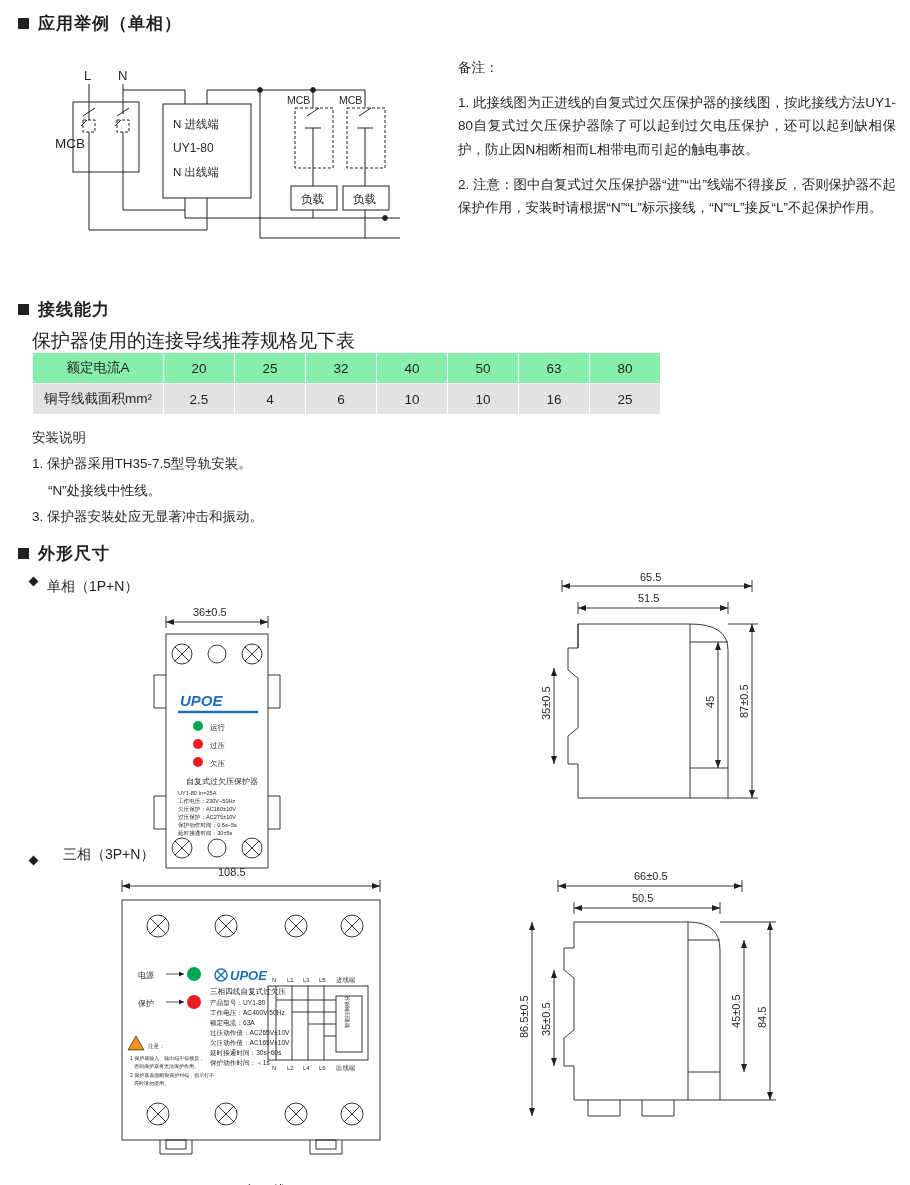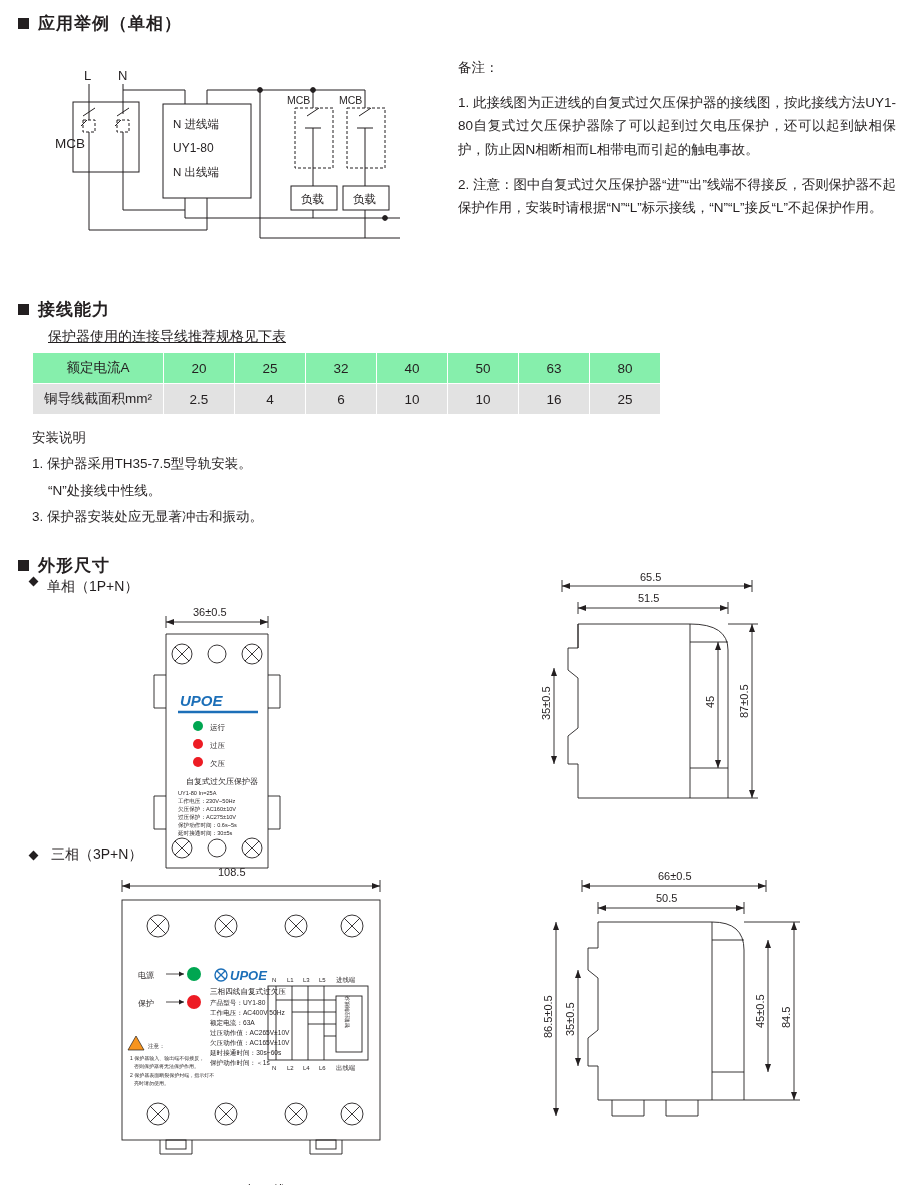--- a/index.html
+++ b/index.html
@@ -19,40 +19,40 @@
   #sec1{position:absolute;left:18px;top:12px;}
   #note{position:absolute;left:458px;top:44px;width:438px;font-size:13.5px;line-height:1.72;text-align:justify;}
   #note .ln{display:block;margin-top:12px;}
 
   
   #circuit{position:absolute;left:55px;top:70px;width:390px;height:190px;}
   #circuit svg{display:block;}
 
   
   #sec2{position:absolute;left:18px;top:284px;margin-top:14px;}
-  #sec2-sub{position:absolute;left:48px;top:328px;font-size:14px;text-decoration:underline;}
+  #sec2-sub{position:absolute;left:32px;top:328px;font-size:19px;}
   #tbl{position:absolute;left:32px;top:352px;border-collapse:collapse;}
   #tbl td{border:1px solid #ffffff;text-align:center;font-size:13.5px;height:28px;}
   #tbl tr.r1 td{background:#86efac;}
   #tbl tr.r2 td{background:#e2e2e2;}
   #tbl td.hd{width:128px;font-weight:normal;}
   #tbl td.cel{width:68px;}
   #install{position:absolute;left:32px;top:425px;font-size:13.5px;line-height:1.95;}
   #install .ind{padding-left:16px;}
 
   
-  #sec3{position:absolute;left:18px;top:542px;margin-top:12px;}
+  #sec3{position:absolute;left:18px;top:542px;}
   .diamond{width:7px;height:7px;background:#231f20;transform:rotate(45deg);display:inline-block;}
   #sub1{position:absolute;left:30px;top:578px;display:flex;align-items:flex-start;gap:10px;font-size:14px;}
-  #sub2{position:absolute;left:30px;top:846px;display:flex;align-items:center;gap:14px;font-size:14px;}
+  #sub2{position:absolute;left:30px;top:846px;display:flex;align-items:flex-end;gap:26px;font-size:14px;}
 
   #dev1{position:absolute;left:150px;top:584px;margin-top:16px;}
   #dev1side{position:absolute;left:540px;top:568px;}
   #dev2{position:absolute;left:100px;top:868px;}
-  #dev2side{position:absolute;left:516px;top:860px;}
+  #dev2side{position:absolute;left:492px;top:860px;}
   #cap2{position:absolute;left:232px;top:1182px;font-size:13.5px;}
 </style>
 </head>
 <body>
 
 <div id="sec1" class="sec-title">
   <span class="bullet"></span>
   <span class="txt">应用举例（单相）</span>
 </div>
 

